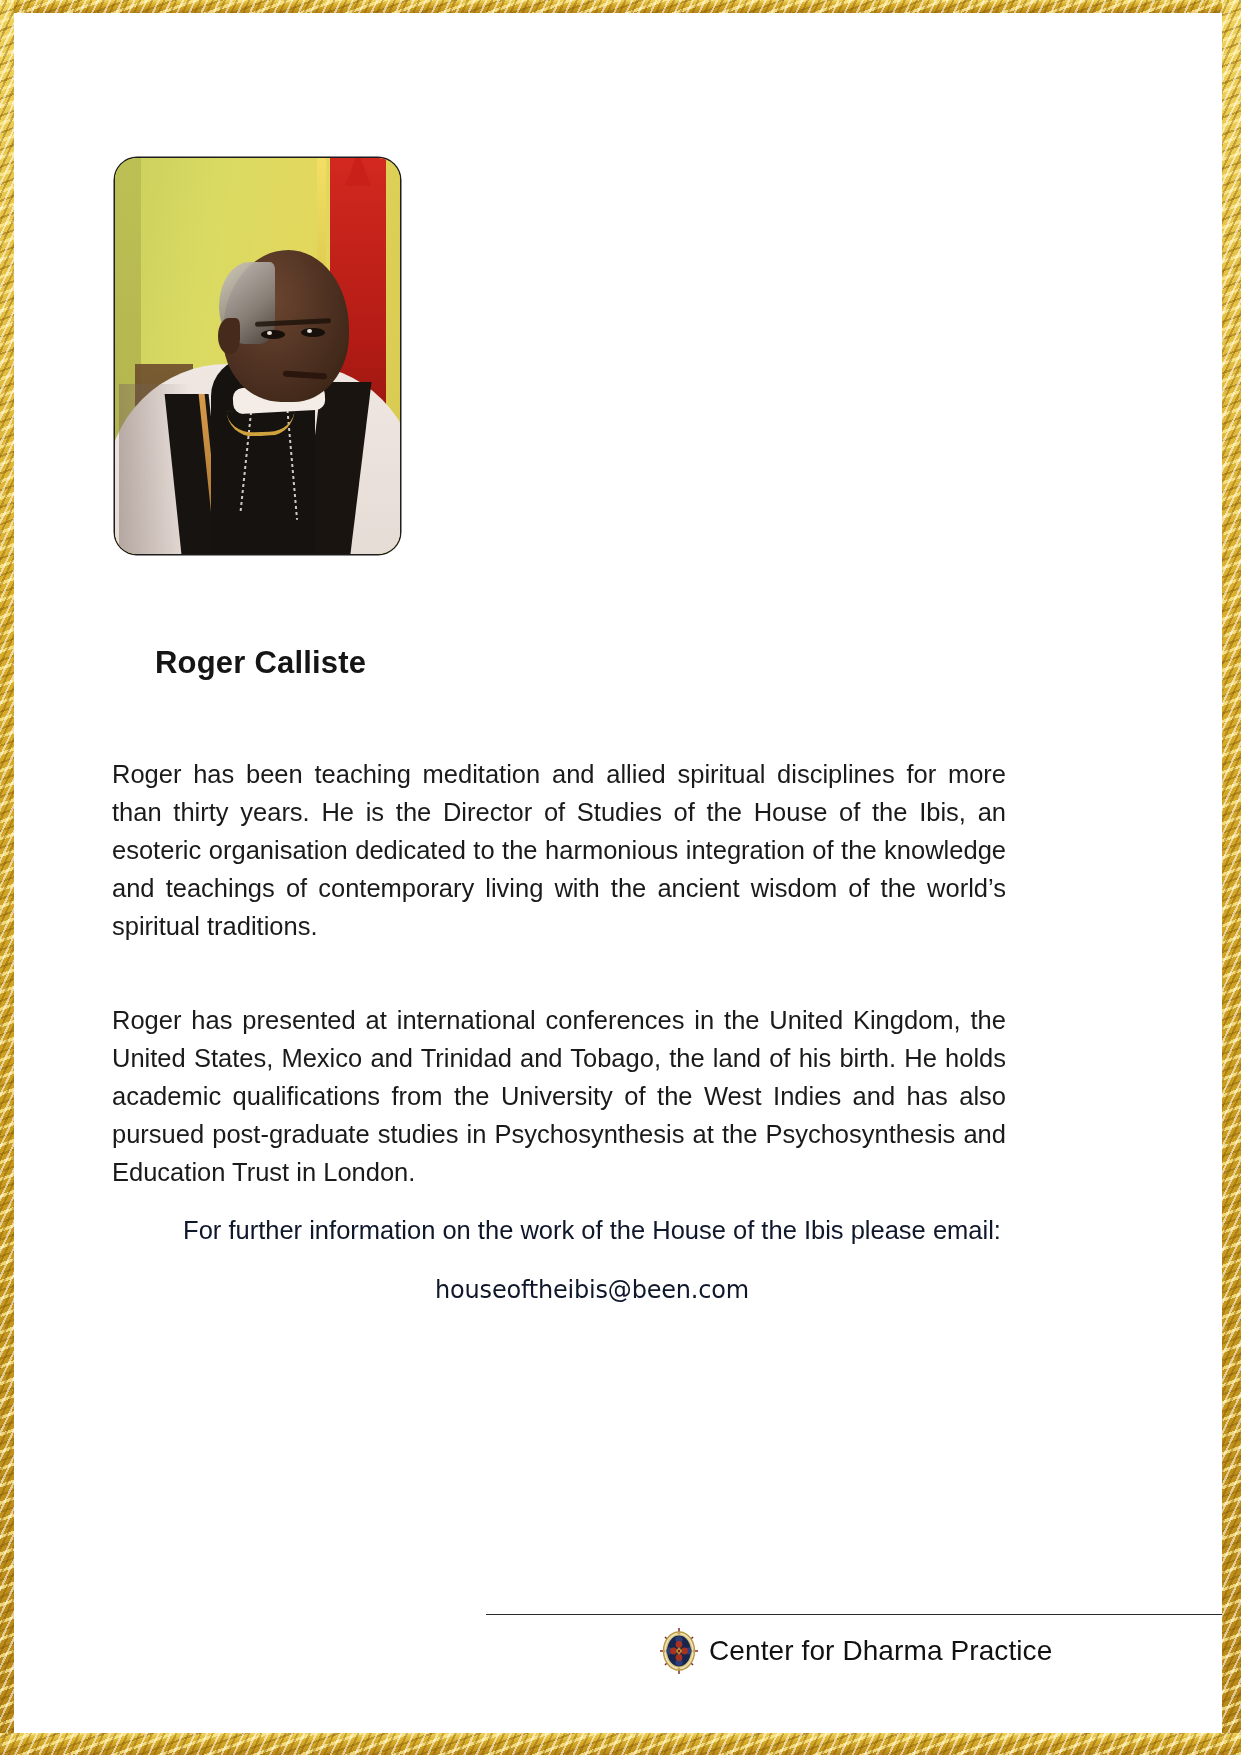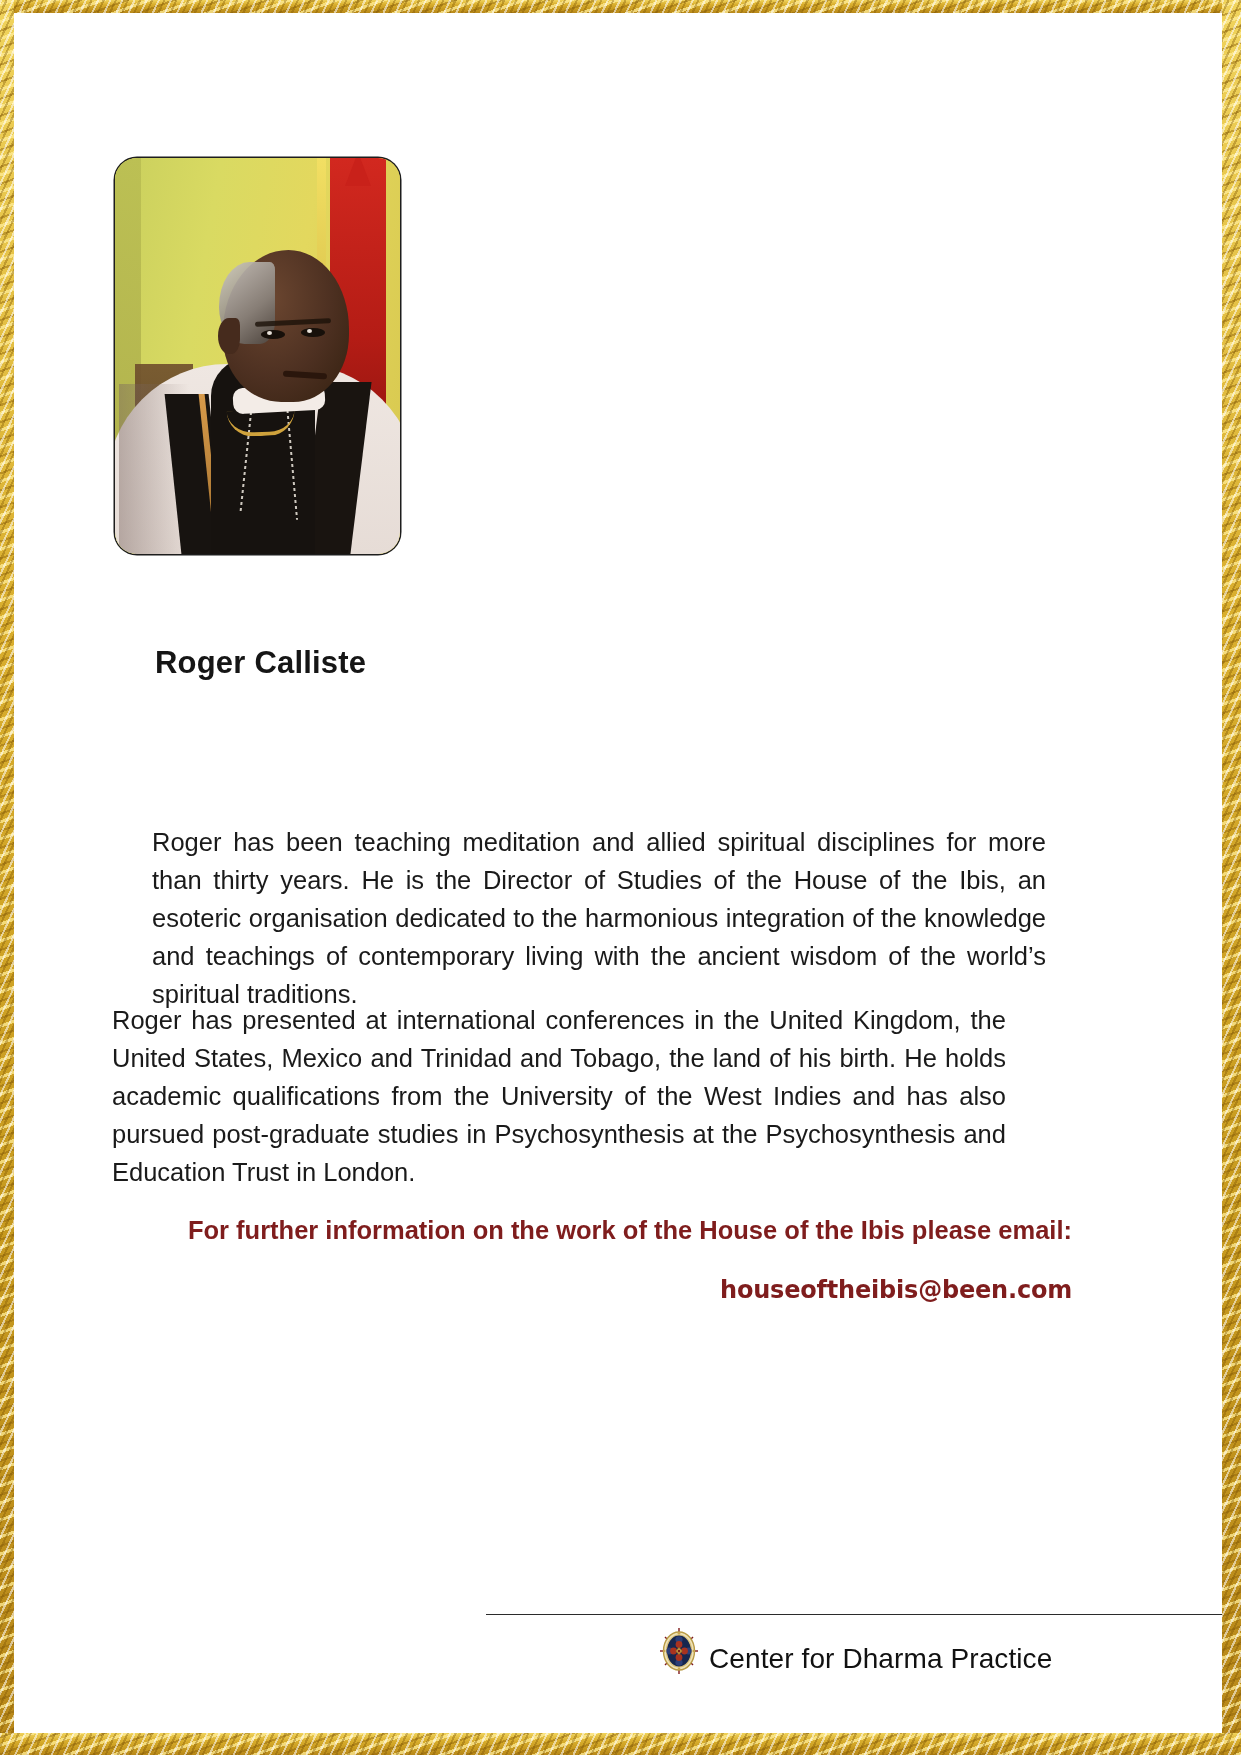--- a/index.html
+++ b/index.html
@@ -221,32 +221,31 @@
   .body-text {
     position: absolute;
     left: 98px;
     width: 894px;
     color: #1a1a1a;
     font-size: 25.5px;
     line-height: 38px;
     text-align: justify;
     text-justify: inter-word;
   }
-  .para-1 { top: 784px; margin-left: 40px; }
+  .para-1 { top: 716px; }
   .para-2 { top: 962px; }
 
   .contact-line {
     position: absolute;
     left: 98px;
     width: 960px;
-    color: #7f1d1d;
+    color: #0f172a;
     font-size: 25.5px;
     line-height: 38px;
-    text-align: right;
-    font-weight: bold;
+    text-align: center;
   }
   .contact-1 { top: 1172px; }
   .contact-2 {
     top: 1234px;
     font-family: "DejaVu Sans", sans-serif;
     font-size: 24px;
     letter-spacing: -0.2px;
   }
 
   
@@ -256,21 +255,21 @@
     top: 1601px;
     width: 736px;
     height: 0;
     border-top: 1.6px solid #2b2b2b;
   }
   .footer-brand {
     position: absolute;
     left: 644px;
     top: 1614px;
     display: flex;
-    align-items: flex-end;
+    align-items: center;
     gap: 9px;
   }
   .footer-label {
     font-size: 28px;
     color: #111111;
     letter-spacing: .1px;
     white-space: nowrap;
   }
   .mandala { display: block; }
 </style>

